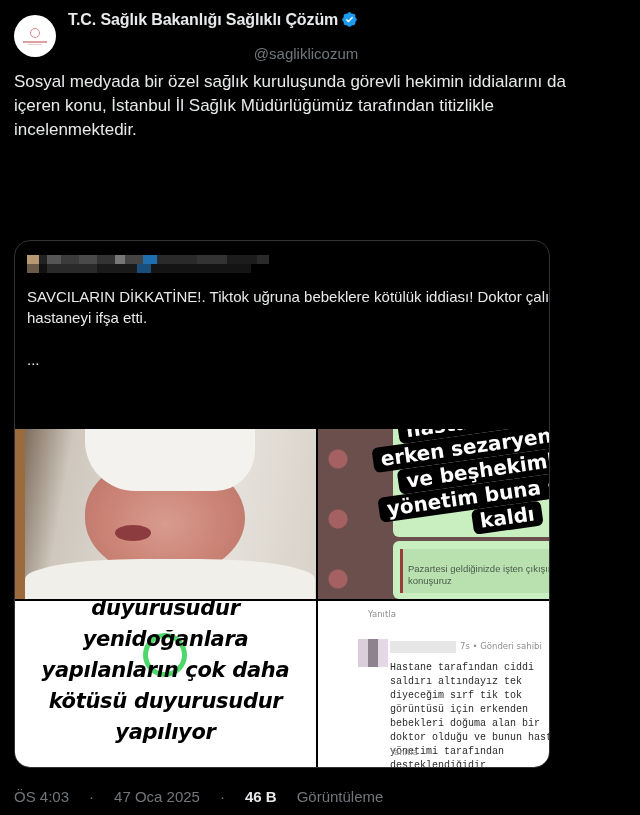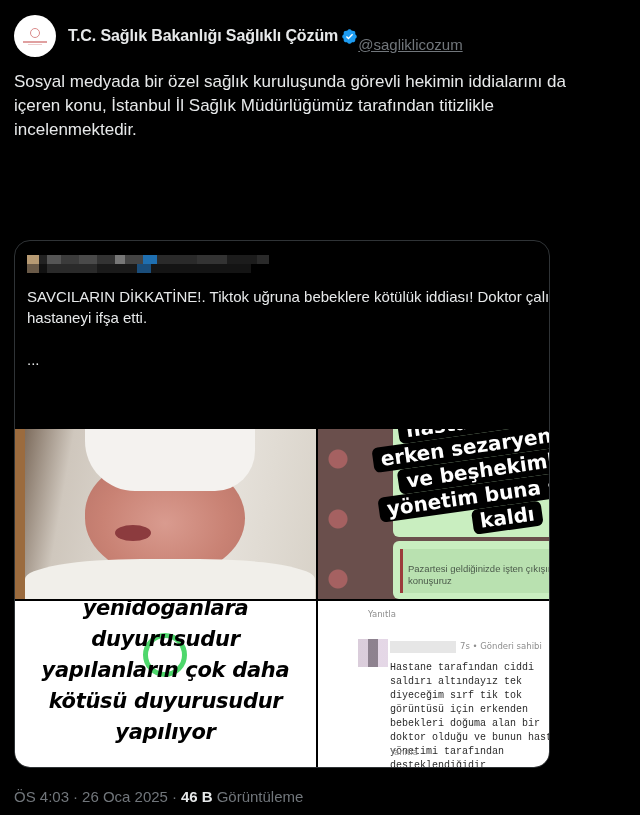--- a/index.html
+++ b/index.html
@@ -4,25 +4,25 @@
 <style>
   * { box-sizing: border-box; margin: 0; padding: 0; }
   html, body { width: 640px; height: 815px; background: #000; overflow: hidden; }
   body { font-family: "Liberation Sans", "DejaVu Sans", sans-serif; color: #e7e9ea; position: relative; }
 
   .header { position: absolute; left: 14px; top: 14px; height: 44px; display: flex; align-items: center; }
   .avatar { width: 42px; height: 42px; border-radius: 50%; background: #fff; display: flex; flex-direction: column; align-items: center; justify-content: center; overflow: hidden; }
   .avatar .emblem { width: 10px; height: 10px; border: 1.5px solid #d98a8a; border-radius: 50%; margin-bottom: 2px; }
   .avatar .bar { width: 24px; height: 2px; background: #e0a0a0; margin-top: 1px; }
   .avatar .bar.s { width: 14px; height: 1px; background: #ecc; }
-  .names { margin-left: 12px; display: flex; flex-direction: row; }
+  .names { margin-left: 12px; display: flex; flex-direction: column; text-align: right; }
   .name-row { display: flex; align-items: center; }
   .display-name { font-weight: bold; font-size: 16px; color: #e7e9ea; letter-spacing: -0.1px; }
   .verified { width: 17px; height: 17px; margin-left: 3px; }
-  .handle { font-size: 15px; color: #71767b; margin-top: 16px; text-decoration: underline; }
+  .handle { font-size: 15px; color: #71767b; margin-top: 16px; }
 
   .body-text { position: absolute; left: 14px; top: 70px; width: 600px; font-size: 17px; line-height: 24px; color: #e7e9ea; }
   .body-text p { margin-bottom: 24px; }
 
   .quote { position: absolute; left: 14px; top: 240px; width: 536px; height: 528px; border: 1px solid #2f3336; border-radius: 16px; overflow: hidden; }
   .quote-author { position: absolute; left: 12px; top: 14px; height: 22px; display: flex; }
   .pix { width: 18px; height: 9px; }
   .quote-text { position: absolute; left: 12px; top: 45px; width: 580px; font-size: 15px; line-height: 21px; color: #e7e9ea; }
   .quote-text .gap { height: 21px; }
   .show-more { color: #1d9bf0; cursor: pointer; display: inline-block; }
@@ -60,21 +60,21 @@
   .t4 .reply1 { position: absolute; left: 50px; top: 8px; font-size: 8.5px; color: #8e8e8e; }
   .t4 .cavatar { position: absolute; left: 40px; top: 38px; width: 30px; height: 28px; background: linear-gradient(90deg,#cbb8cc 0 33%, #5d4c5f 33% 66%, #d9c6dc 66%); opacity: 0.7; }
   .t4 .cname { position: absolute; left: 72px; top: 40px; width: 66px; height: 12px; background: #e6e6e6; }
   .t4 .meta { position: absolute; left: 142px; top: 40px; font-size: 8.5px; color: #8e8e8e; }
   .t4 .ctext { position: absolute; left: 72px; top: 60px; width: 190px; font-size: 10px; line-height: 14px; color: #2a2a2a; font-family: Liberation Mono, monospace; }
   .t4 .reply2 { position: absolute; left: 72px; top: 146px; font-size: 8.5px; color: #8e8e8e; }
   .t4 .more { position: absolute; left: 72px; top: 166px; font-size: 8.5px; color: #8e8e8e; }
   .t4 .heart { position: absolute; left: 276px; top: 56px; width: 14px; height: 14px; }
   .t4 .likes { position: absolute; left: 276px; top: 74px; font-size: 9px; color: #8e8e8e; }
 
-  .footer { position: absolute; left: 14px; top: 788px; font-size: 15px; color: #71767b; display: flex; gap: 4px; }
+  .footer { position: absolute; left: 14px; top: 788px; font-size: 15px; color: #71767b; display: flex; gap: 20px; }
   .footer .views { color: #e7e9ea; font-weight: bold; }
 </style>
 </head>
 <body>
 
 <div class="header">
   <div class="avatar">
     <div class="emblem"></div>
     <div class="bar"></div>
     <div class="bar s"></div>
@@ -150,22 +150,22 @@
         <span class="ol">erken sezaryene aldı</span>
         <span class="ol">ve beşhekimlikle</span>
         <span class="ol">yönetim buna seyirci</span>
         <span class="ol">kaldı</span>
       </div>
     </div>
 
     <div class="tile t3">
       <div class="wa"></div>
       <div class="lines">
+        <span class="ln">duyurusudur</span>
         <span class="ln">yenidoğanlara</span>
-        <span class="ln">duyurusudur</span>
         <span class="ln">yapılanların çok daha</span>
         <span class="ln">kötüsü duyurusudur</span>
         <span class="ln">yapılıyor</span>
       </div>
     </div>
 
     <div class="tile t4">
       <div class="reply1">Yanıtla</div>
       <div class="cavatar"></div>
       <div class="cname"></div>
@@ -177,17 +177,17 @@
           <path d="M12 21s-8-5.2-8-11a4.5 4.5 0 0 1 8-2.8A4.5 4.5 0 0 1 20 10c0 5.8-8 11-8 11z" fill="none" stroke="#777" stroke-width="1.8"></path>
         </svg>
       <div class="likes">61</div>
     </div>
   </div>
 </div>
 
 <div class="footer">
   <span>ÖS 4:03</span>
   <span>·</span>
-  <span>26 Oca 2025</span>
+  <span>47 Oca 2025</span>
   <span>·</span>
   <span class="views">46 B</span>
   <span>Görüntüleme</span>
 </div>
 
 </body></html>

